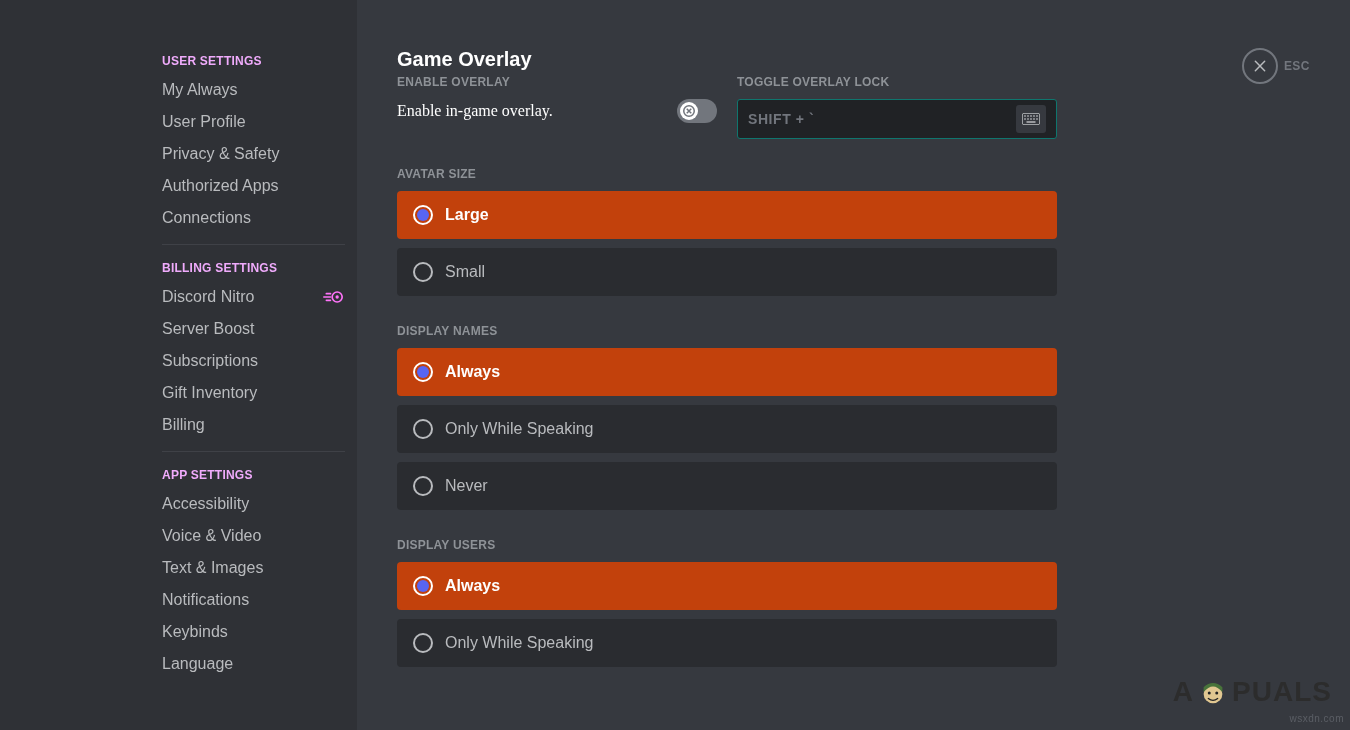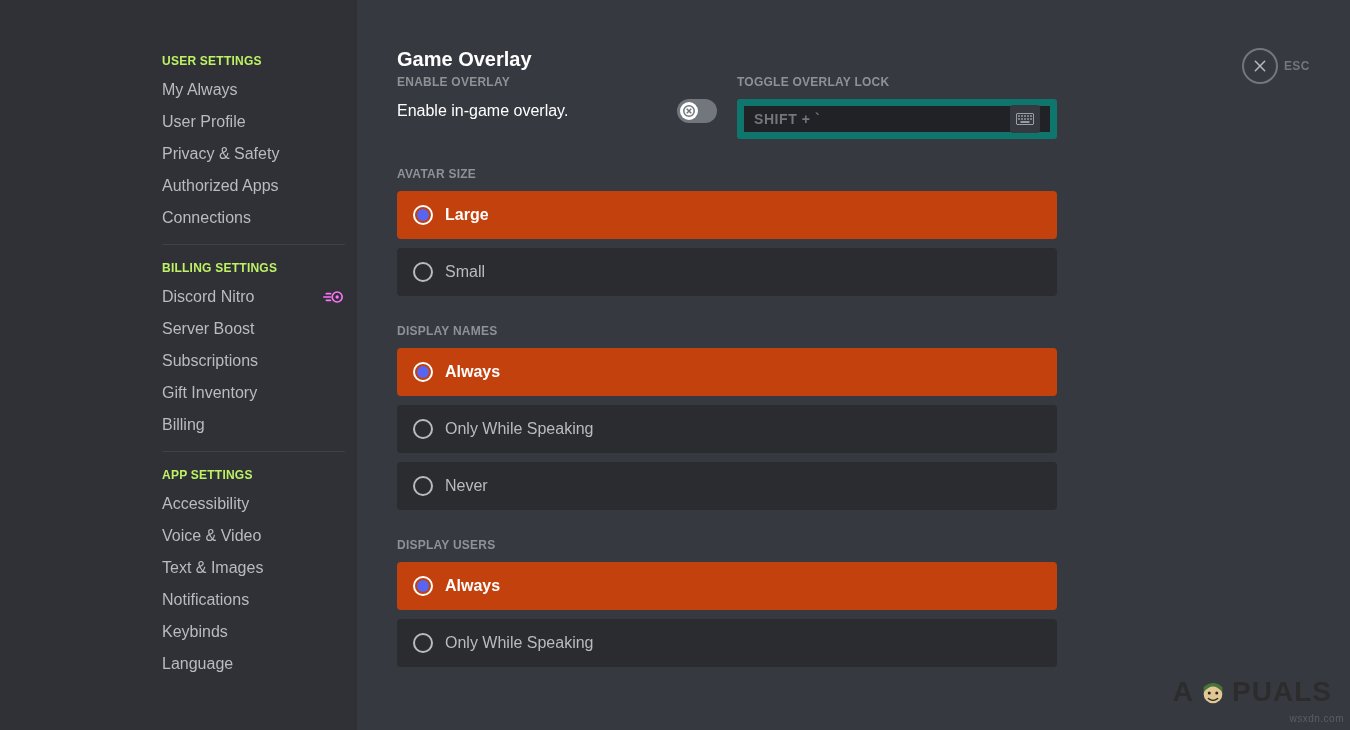--- a/index.html
+++ b/index.html
@@ -22,21 +22,21 @@
   .sidebar {
     width: 225px;
     background: #2f3136;
     flex-shrink: 0;
     padding: 48px 10px 0 28px;
     overflow-y: auto;
   }
   .sidebar-header {
     font-size: 12px;
     font-weight: 700;
-    color: #bef264;
+    color: #f0abfc;
     letter-spacing: 0.02em;
     padding: 6px 0 6px 2px;
     text-transform: uppercase;
   }
   .sidebar-item {
     font-size: 16px;
     color: #b9bbbe;
     padding: 7px 4px 7px 2px;
     border-radius: 4px;
     cursor: pointer;
@@ -81,20 +81,21 @@
     letter-spacing: 0.02em;
     text-transform: uppercase;
     margin-bottom: 10px;
   }
   .enable-row {
     display: flex;
     align-items: center;
     justify-content: space-between;
     gap: 12px;
     max-width: 320px;
+    font-family: Liberation Serif, serif;
   }
   .enable-text {
     font-size: 16px;
     color: #ffffff;
   }
   .toggle {
     width: 40px; height: 24px;
     border-radius: 12px;
     background: #72767d;
     position: relative;
@@ -105,21 +106,21 @@
     width: 18px; height: 18px;
     border-radius: 50%;
     background: #ffffff;
     position: absolute;
     top: 3px; left: 3px;
     display: flex; align-items: center; justify-content: center;
   }
   .keybind-box {
     height: 40px;
     background: #202225;
-    border: 7px solid #0f766e;
+    border: 1px solid #0f766e;
     border-radius: 3px;
     display: flex;
     align-items: center;
     padding: 0 10px;
     justify-content: space-between;
   }
   .keybind-text {
     font-size: 14px;
     font-weight: 600;
     color: #72767d;

